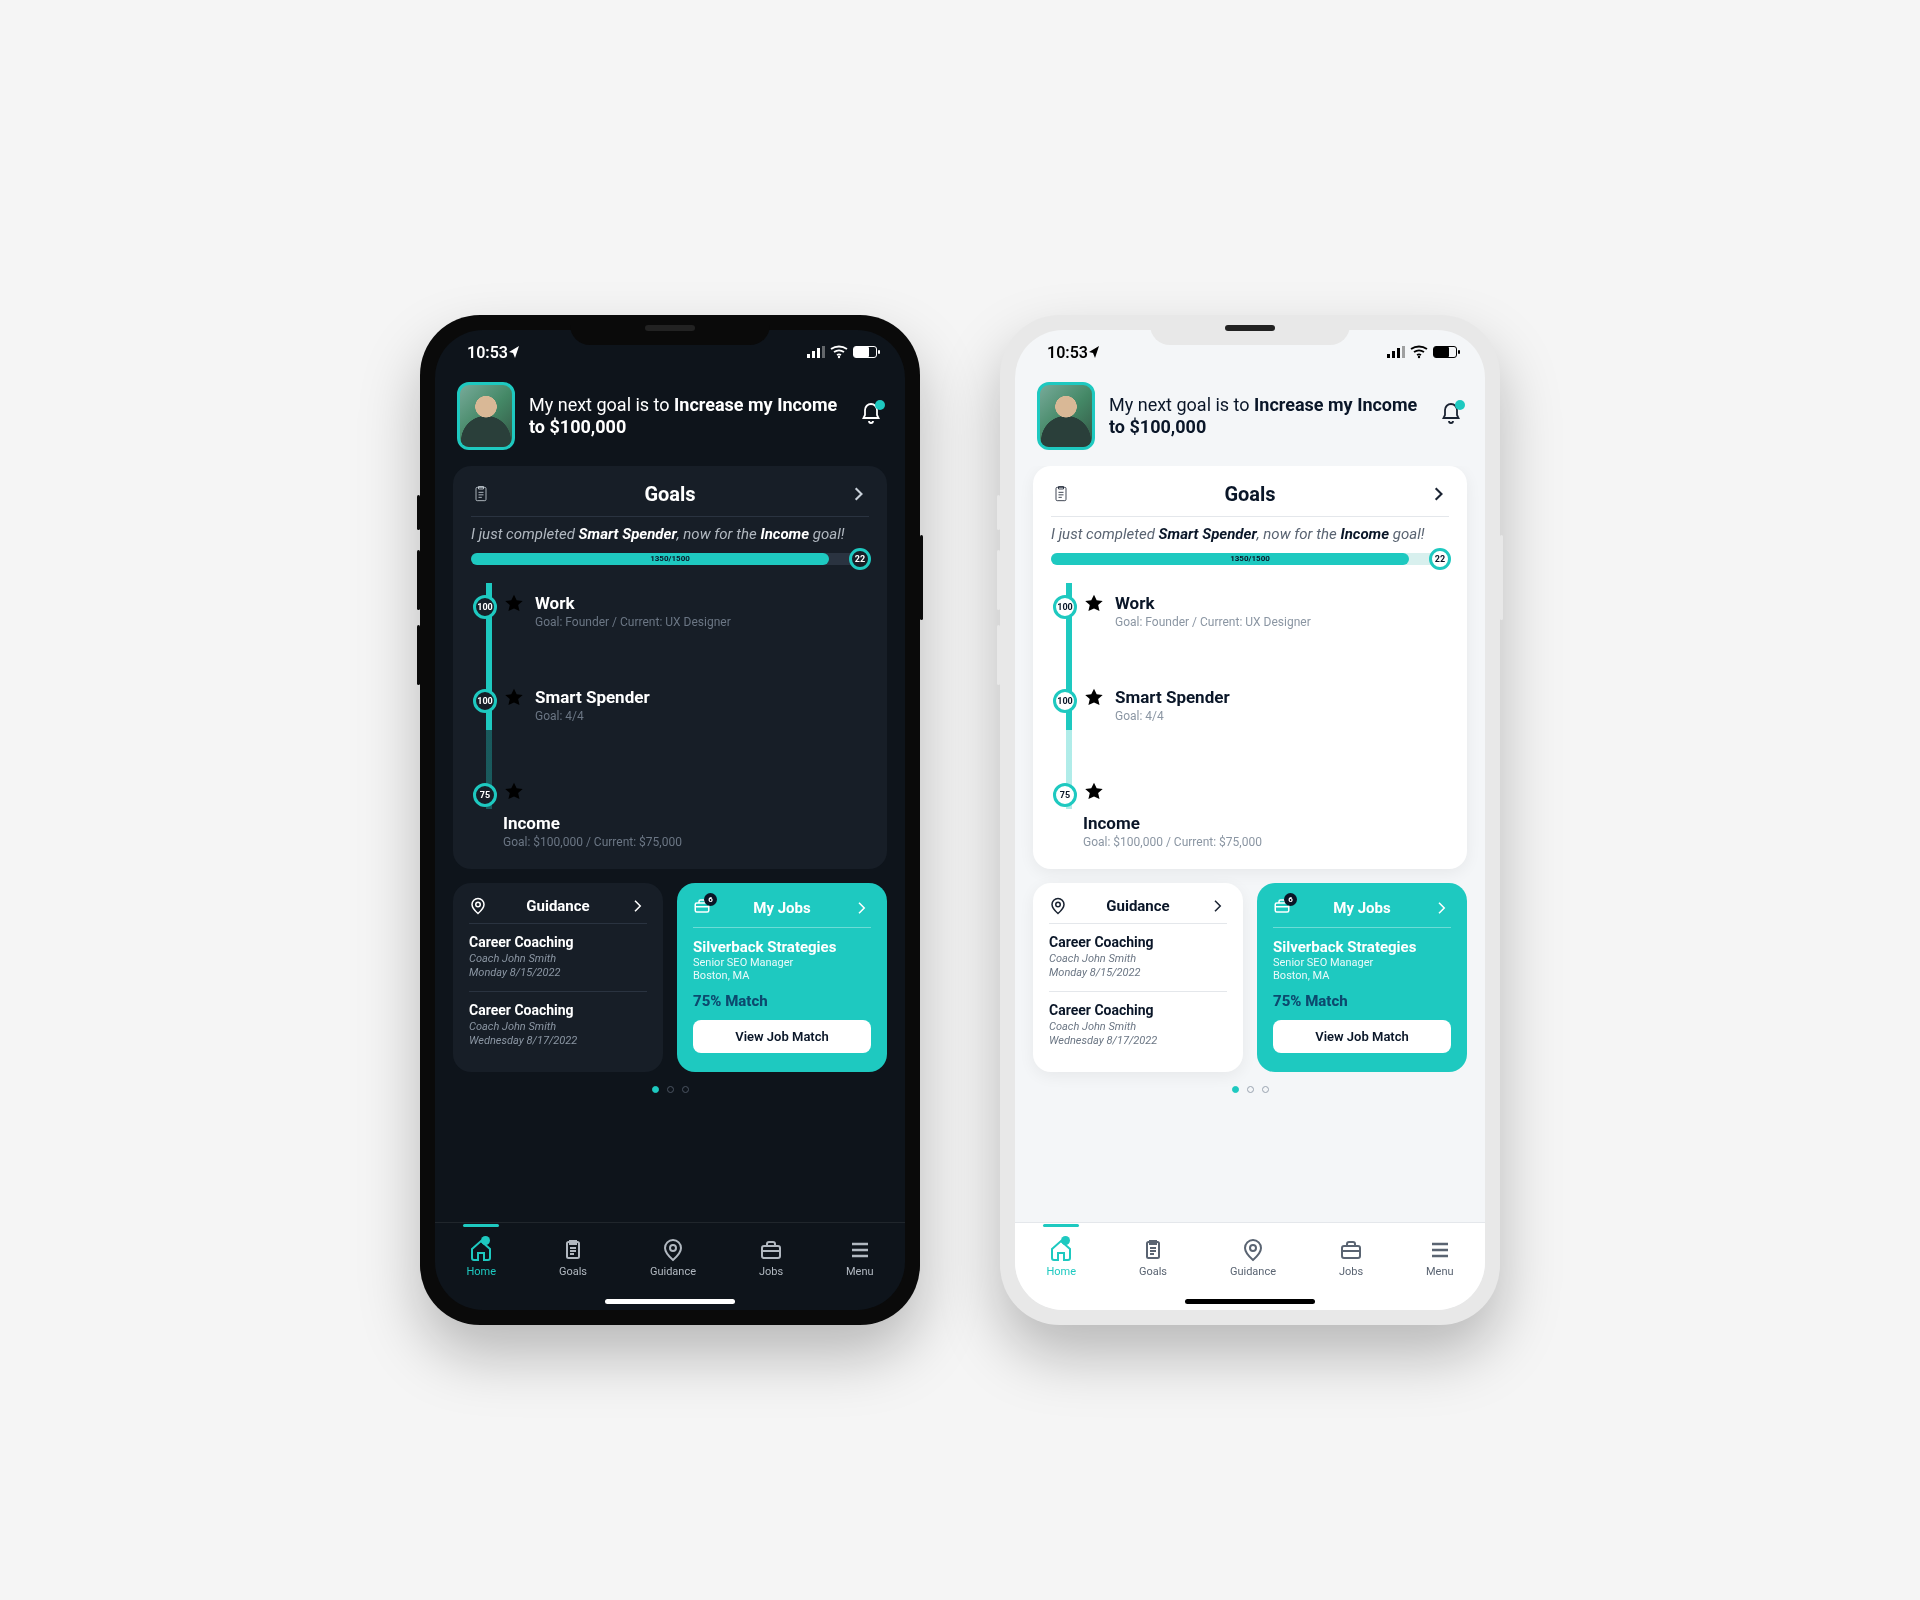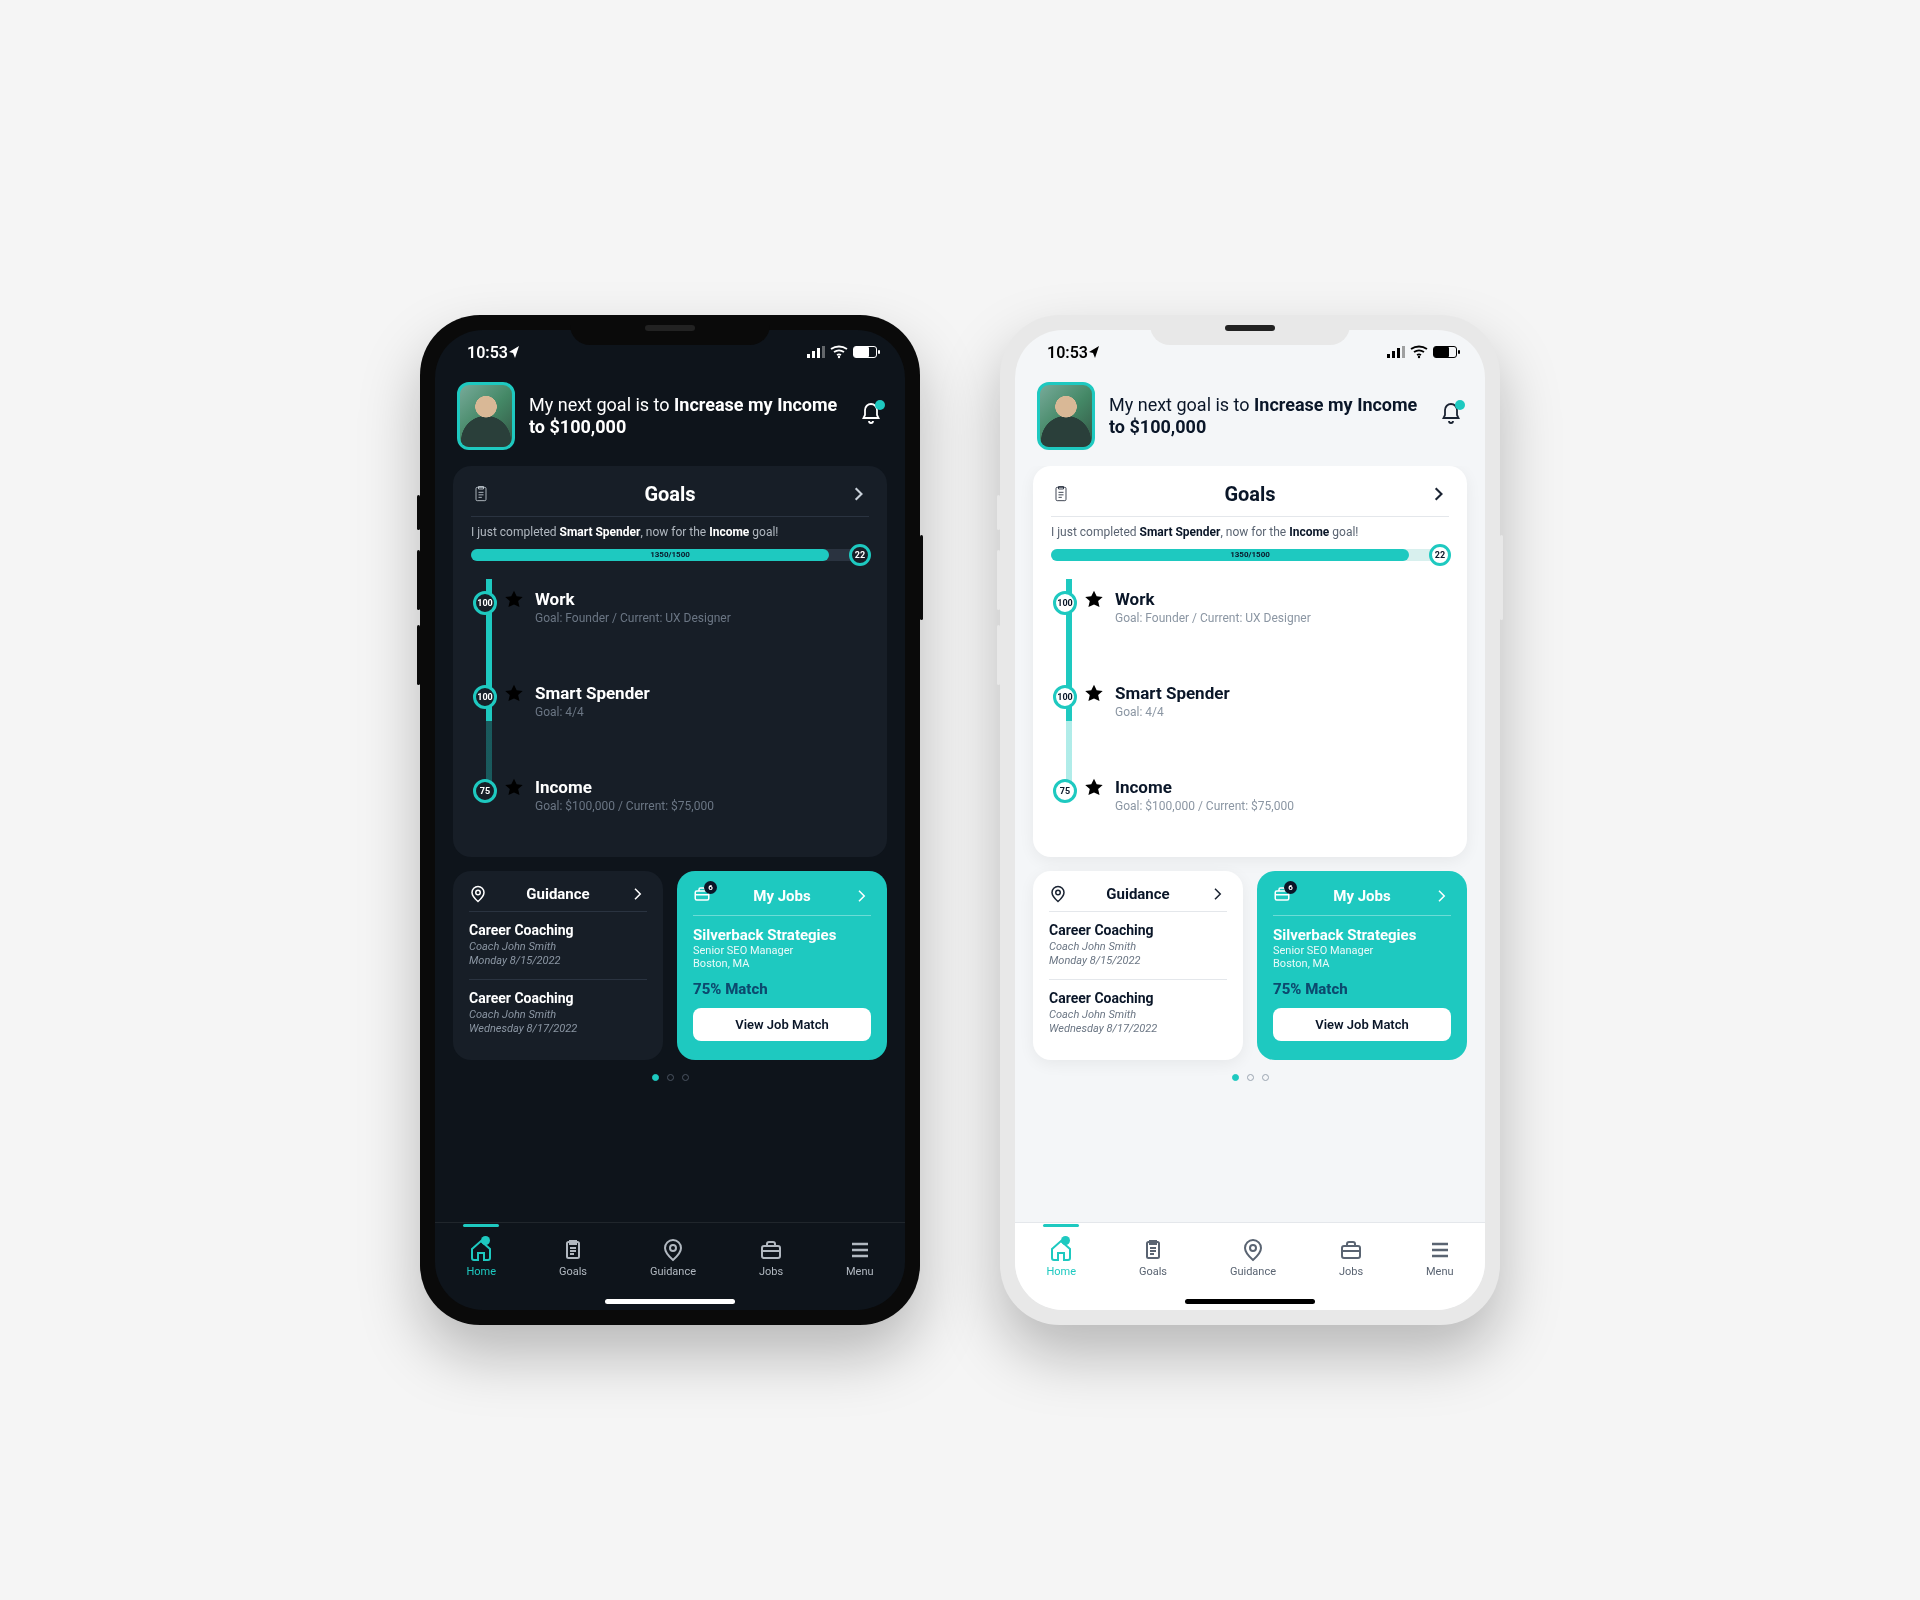--- a/index.html
+++ b/index.html
@@ -66,42 +66,42 @@
 .dark .card-head{border-bottom:1px solid #2a3340;}
 .light .card-head{border-bottom:1px solid #e4e7eb;}
 .card-head .ttl{flex:1;text-align:center;font-size:20px;font-weight:700;}
 .dark .card-head .ttl{color:#fff;}
 .light .card-head .ttl{color:#0a1628;}
 .card-head svg{width:20px;height:20px;}
 .dark .card-head svg{stroke:#c9d1d9;fill:none;}
 .light .card-head svg{stroke:#1a2332;fill:none;}
 .chev{stroke-width:2.5;}
 
-.completed-line{font-size:12px;margin-bottom:10px;}
+.completed-line{font-size:15px;margin-bottom:10px;font-style:italic;}
 .dark .completed-line{color:#b1b8c0;}
 .light .completed-line{color:#5a6472;}
 .completed-line b{font-weight:700;}
 .dark .completed-line b{color:#fff;}
 .light .completed-line b{color:#0a1628;}
 
 
 .pbar{position:relative;height:12px;border-radius:6px;margin-bottom:18px;}
 .dark .pbar{background:#2a3340;}
 .light .pbar{background:#d8f0ee;}
 .pbar .fill{position:absolute;left:0;top:0;height:100%;border-radius:6px;background:var(--teal);width:90%;}
 .pbar .lbl{position:absolute;left:0;right:0;top:0;line-height:12px;text-align:center;font-size:8px;font-weight:700;color:#0a1628;}
 .pbar .cap{position:absolute;right:-2px;top:50%;transform:translate(0,-50%);width:22px;height:22px;border-radius:50%;border:3px solid var(--teal);font-size:9px;font-weight:700;display:flex;align-items:center;justify-content:center;}
 .dark .pbar .cap{background:#171e27;color:#fff;}
 .light .pbar .cap{background:#fff;color:#0a1628;}
 
 
 .timeline{position:relative;padding-left:32px;padding-top:10px;}
 .timeline::before{content:"";position:absolute;left:15px;top:0;bottom:40px;width:6px;background:linear-gradient(to bottom,var(--teal) 0,var(--teal) 65%,rgba(30,201,192,.35) 65%);}
 .tl-item{position:relative;display:flex;align-items:flex-start;gap:10px;min-height:90px;margin-bottom:4px;}
-.tl-item:last-child{min-height:60px;}
+.tl-item:last-child{min-height:60px;flex-direction:column;}
 .tl-badge{position:absolute;left:-30px;top:2px;width:24px;height:24px;border-radius:50%;border:3px solid var(--teal);display:flex;align-items:center;justify-content:center;font-size:9px;font-weight:700;}
 .dark .tl-badge{background:#171e27;color:#fff;}
 .light .tl-badge{background:#fff;color:#0a1628;}
 .star{width:22px;height:22px;flex-shrink:0;}
 .tl-txt .name{font-size:17px;font-weight:700;margin-bottom:2px;}
 .dark .tl-txt .name{color:#fff;}
 .light .tl-txt .name{color:#0a1628;}
 .tl-txt .sub{font-size:12px;}
 .dark .tl-txt .sub{color:#6b7684;}
 .light .tl-txt .sub{color:#8b96a3;}

